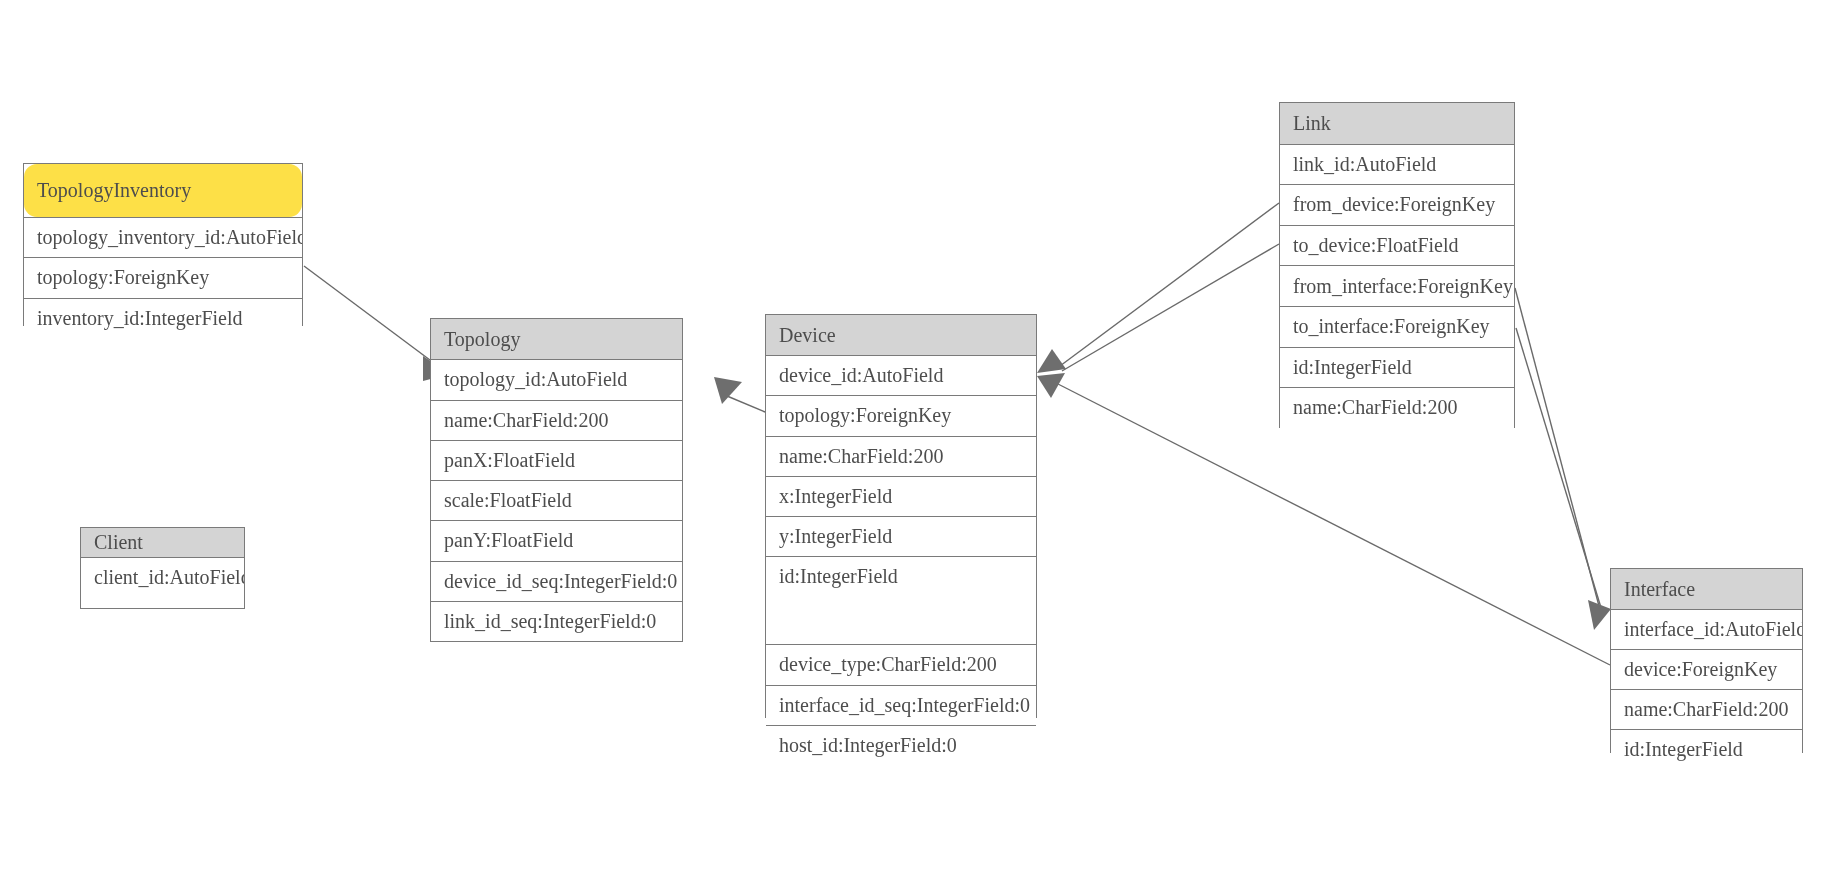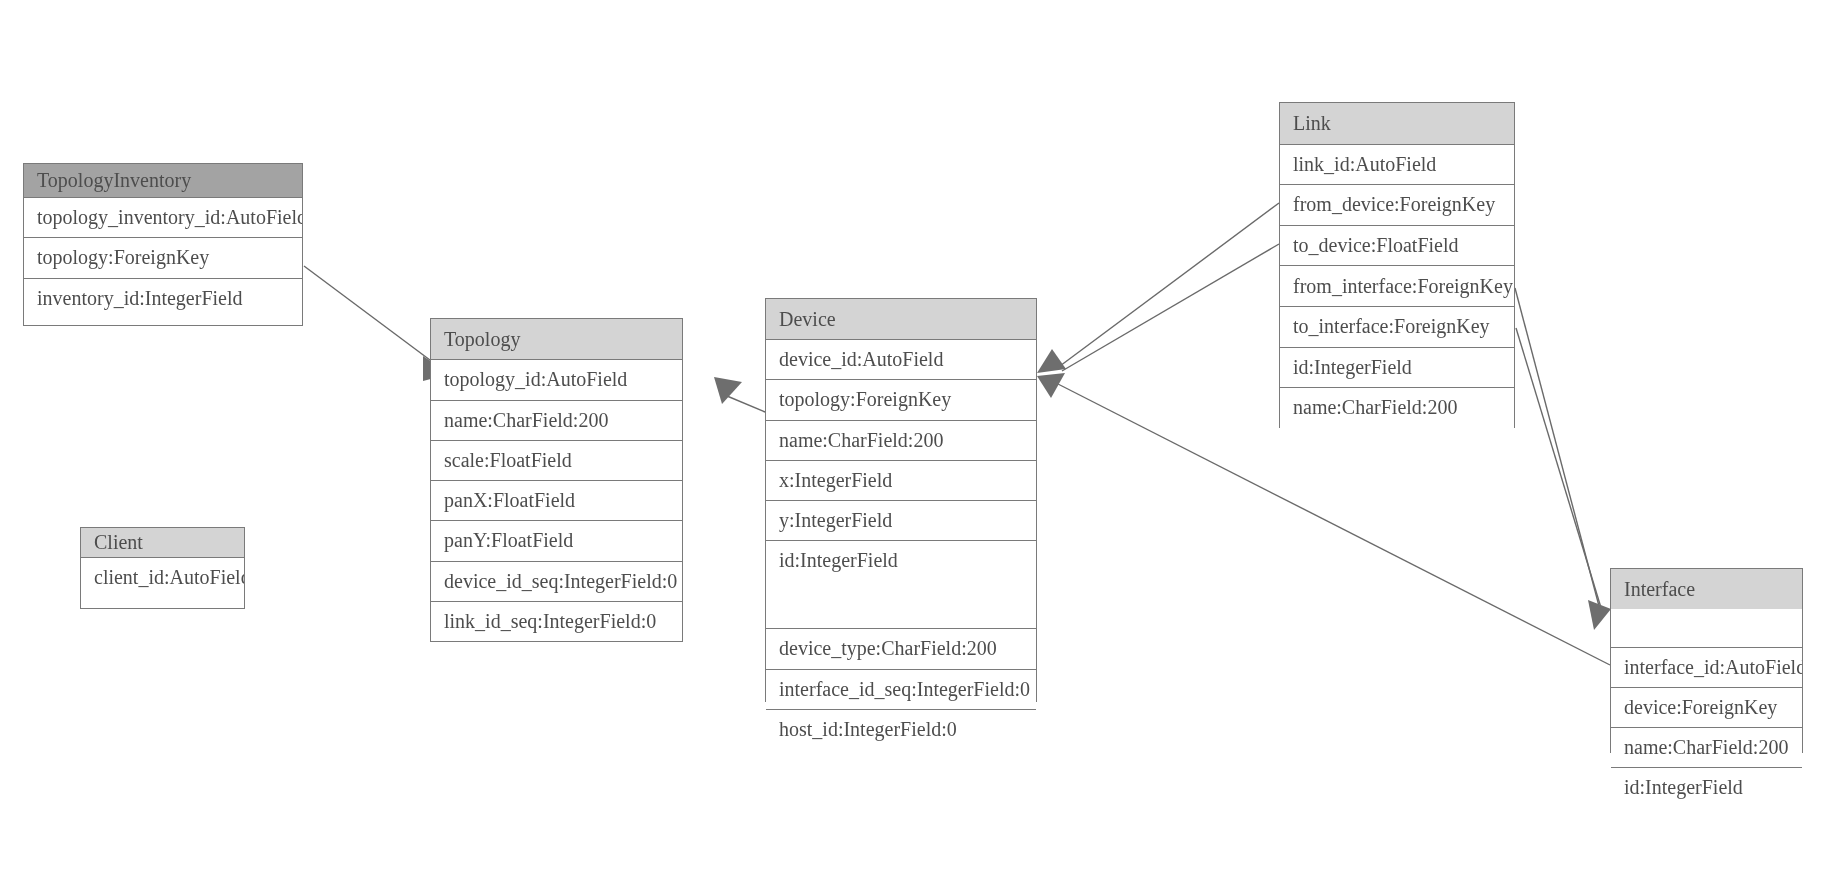--- a/index.html
+++ b/index.html
@@ -72,40 +72,40 @@
       <line x1="1515" y1="288" x2="1599" y2="606" class="connector-line"></line>
       <line x1="1516" y1="328" x2="1602" y2="611" class="connector-line"></line>
       <polygon points="423,356 450,374 423,381" class="arrowhead"></polygon>
       <polygon points="714,377 742,382 722,404" class="arrowhead"></polygon>
       <polygon points="1052,349 1037,373 1066,369" class="arrowhead"></polygon>
       <polygon points="1037,376 1065,373 1051,398" class="arrowhead"></polygon>
       <polygon points="1588,600 1611,609 1594,630" class="arrowhead"></polygon>
     </svg>
   <div id="entity-layer">
       <div class="entity" style="left: 23px; top: 163px; width: 280px; height: 162.7px;">
-        <div class="entity-header" style="height: 33px; background: #a3a3a3;">TopologyInventory</div>
+        <div class="entity-header" style="height: 53px; background: #fde047; border-radius: 13px;">TopologyInventory</div>
         <div class="entity-row" style="height: 40.3px;">topology_inventory_id:AutoField</div>
         <div class="entity-row" style="height: 40.3px;">topology:ForeignKey</div>
         <div class="entity-row" style="height: 40.3px;">inventory_id:IntegerField</div>
       </div>
       <div class="entity" style="left: 430px; top: 318px; width: 253px; height: 323.5px;">
         <div class="entity-header" style="height: 40.25px; background: rgb(212, 212, 212);">Topology</div>
         <div class="entity-row" style="height: 40.25px;">topology_id:AutoField</div>
         <div class="entity-row" style="height: 40.25px;">name:CharField:200</div>
+        <div class="entity-row" style="height: 40.25px;">panX:FloatField</div>
         <div class="entity-row" style="height: 40.25px;">scale:FloatField</div>
-        <div class="entity-row" style="height: 40.25px;">panX:FloatField</div>
         <div class="entity-row" style="height: 40.25px;">panY:FloatField</div>
         <div class="entity-row" style="height: 40.25px;">device_id_seq:IntegerField:0</div>
         <div class="entity-row" style="height: 40.25px;">link_id_seq:IntegerField:0</div>
       </div>
       <div class="entity" style="left: 80px; top: 527px; width: 165px; height: 81.5px;">
         <div class="entity-header" style="height: 29px; background: rgb(212, 212, 212);">Client</div>
         <div class="entity-row" style="height: 40px;">client_id:AutoField</div>
       </div>
-      <div class="entity" style="left: 765px; top: 298px; width: 272px; height: 403.5px; text-align: center;">
+      <div class="entity" style="left: 765px; top: 314px; width: 272px; height: 403.5px; text-align: center;">
         <div class="entity-header" style="height: 40.2px; background: rgb(212, 212, 212);">Device</div>
         <div class="entity-row" style="height: 40.2px;">device_id:AutoField</div>
         <div class="entity-row" style="height: 40.2px;">topology:ForeignKey</div>
         <div class="entity-row" style="height: 40.2px;">name:CharField:200</div>
         <div class="entity-row" style="height: 40.2px;">x:IntegerField</div>
         <div class="entity-row" style="height: 40.2px;">y:IntegerField</div>
         <div class="entity-row" style="height: 40.2px;">id:IntegerField</div>
         <div class="entity-row" style="height: 40.2px; margin-top: 48px;">device_type:CharField:200</div>
         <div class="entity-row" style="height: 40.2px;">interface_id_seq:IntegerField:0</div>
         <div class="entity-row" style="height: 40.2px;">host_id:IntegerField:0</div>
@@ -115,19 +115,19 @@
         <div class="entity-row" style="height: 40.6px;">link_id:AutoField</div>
         <div class="entity-row" style="height: 40.6px;">from_device:ForeignKey</div>
         <div class="entity-row" style="height: 40.6px;">to_device:FloatField</div>
         <div class="entity-row" style="height: 40.6px;">from_interface:ForeignKey</div>
         <div class="entity-row" style="height: 40.6px; text-align: right;">to_interface:ForeignKey</div>
         <div class="entity-row" style="height: 40.6px;">id:IntegerField</div>
         <div class="entity-row" style="height: 40.6px;">name:CharField:200</div>
       </div>
       <div class="entity" style="left: 1610px; top: 568px; width: 193px; height: 185px;">
         <div class="entity-header" style="height: 40px; background: rgb(212, 212, 212);">Interface</div>
-        <div class="entity-row" style="height: 40px; margin-top: 38px;">interface_id:AutoField</div>
+        <div class="entity-row" style="height: 40px;">interface_id:AutoField</div>
         <div class="entity-row" style="height: 40px;">device:ForeignKey</div>
         <div class="entity-row" style="height: 40px;">name:CharField:200</div>
         <div class="entity-row" style="height: 40px;">id:IntegerField</div>
       </div>
     </div>
 </div>
 
 </body></html>

